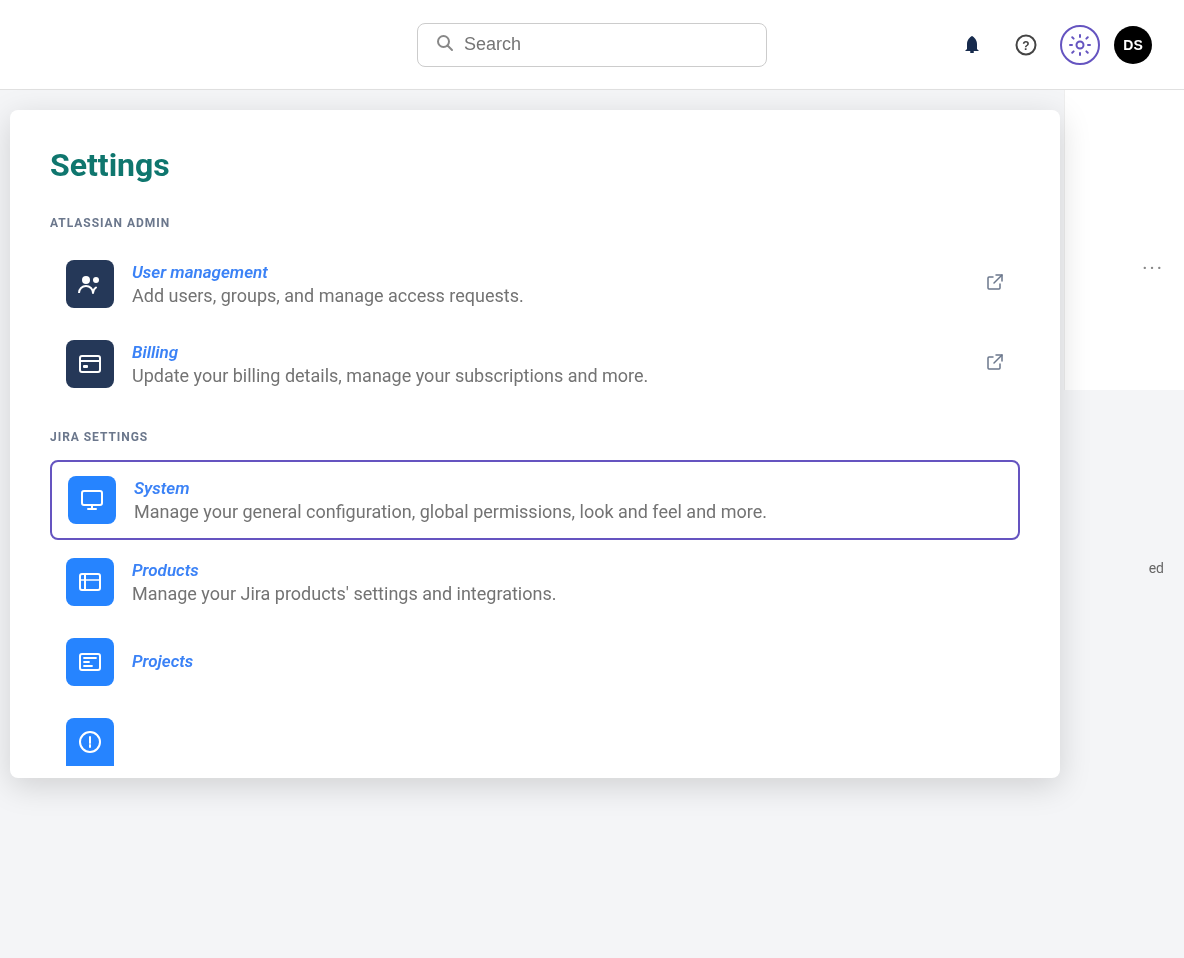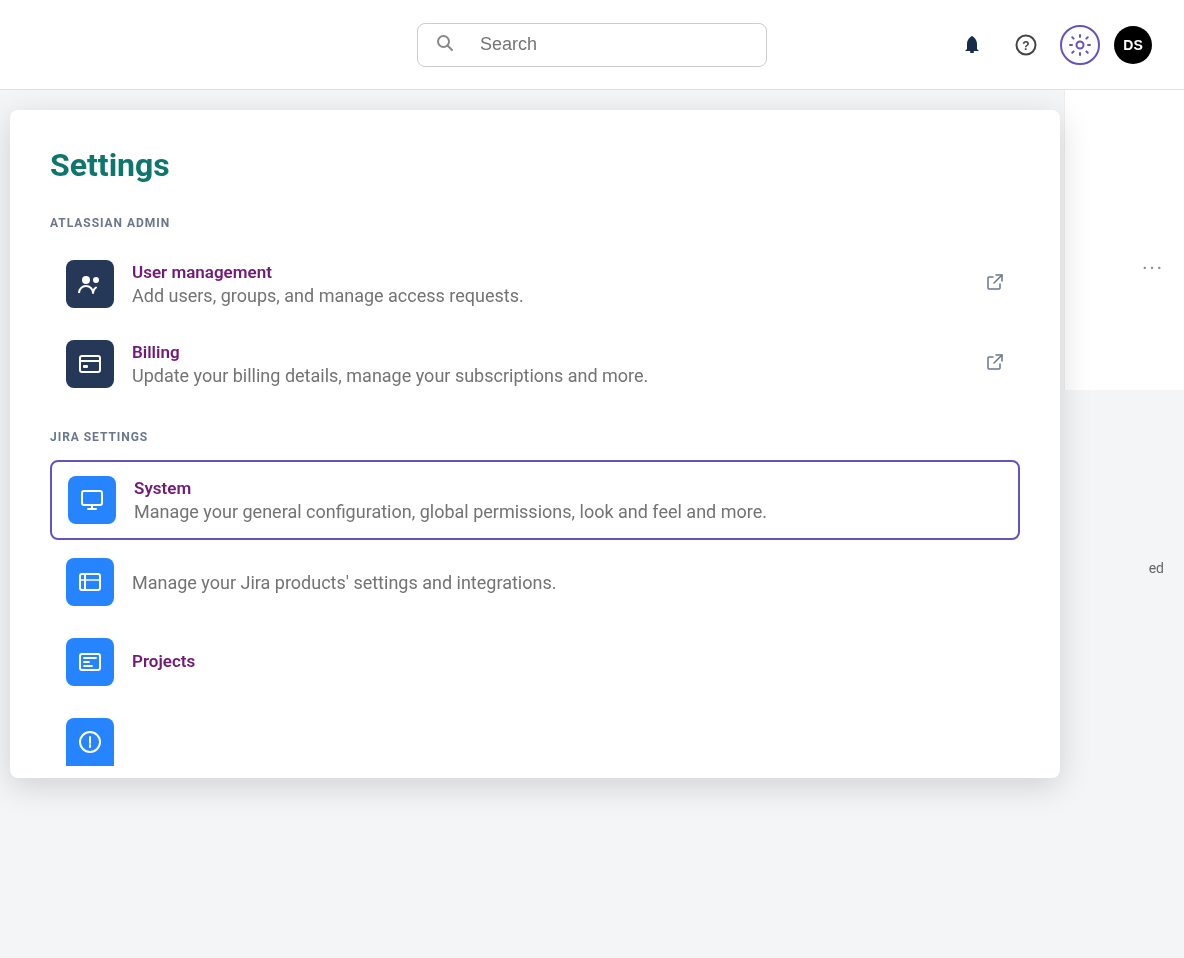--- a/index.html
+++ b/index.html
@@ -48,21 +48,20 @@
       font-size: 18px;
     }
 
     .search-input {
       border: none;
       outline: none;
       font-size: 18px;
       color: #999;
       background: transparent;
       width: 100%;
-      margin-left: 16px;
     }
 
     .navbar-right {
       position: absolute;
       right: 32px;
       top: 50%;
       transform: translateY(-50%);
       display: flex;
       align-items: center;
       gap: 14px;
@@ -205,22 +204,23 @@
       background: #2684ff;
     }
 
     .menu-text {
       flex: 1;
     }
 
     .menu-item-title {
       font-size: 17px;
       font-weight: 600;
-      color: #701a75;
+      color: #3b82f6;
       margin-bottom: 3px;
+      font-style: italic;
     }
 
     .menu-item-desc {
       font-size: 18px;
       color: #737373;
     }
 
     .external-link-icon {
       color: #6b778c;
       font-size: 18px;
@@ -358,20 +358,21 @@
 
   <div class="menu-item">
     <div class="menu-icon blue-light">
       <svg width="26" height="26" viewBox="0 0 26 26" fill="none" xmlns="http://www.w3.org/2000/svg">
         <rect x="3" y="5" width="20" height="16" rx="2" stroke="white" stroke-width="2"></rect>
         <line x1="8" y1="5" x2="8" y2="21" stroke="white" stroke-width="2"></line>
         <line x1="3" y1="11" x2="23" y2="11" stroke="white" stroke-width="1.5"></line>
       </svg>
     </div>
     <div class="menu-text">
+      <div class="menu-item-title">Products</div>
       <div class="menu-item-desc">Manage your Jira products' settings and integrations.</div>
     </div>
   </div>
 
   <div class="menu-item">
     <div class="menu-icon blue-light">
       <svg width="26" height="26" viewBox="0 0 26 26" fill="none" xmlns="http://www.w3.org/2000/svg">
         <rect x="3" y="5" width="20" height="16" rx="2" stroke="white" stroke-width="2"></rect>
         <path d="M7 13h5M7 17h8M7 9h12" stroke="white" stroke-width="1.8" stroke-linecap="round"></path>
       </svg>

